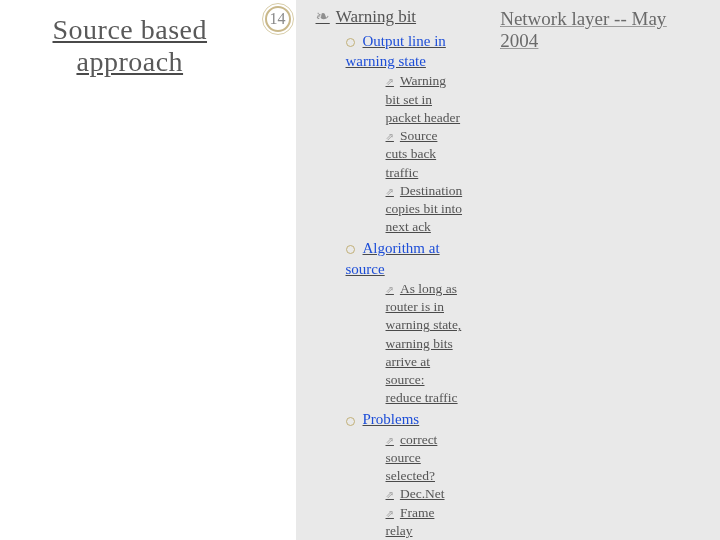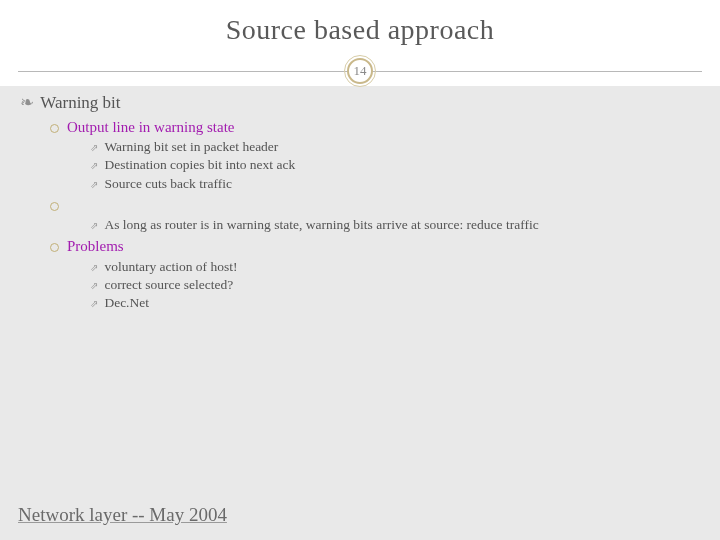--- a/index.html
+++ b/index.html
@@ -8,21 +8,22 @@
     font-family: Georgia, 'Times New Roman', serif;
     background: #fff;
     color: #4a4a4a;
     position: relative;
   }
   .slide {
     width: 720px;
     height: 540px;
     position: relative;
     display: flex;
-    flex-direction: column;
+    flex-direction: row;
+    text-decoration: underline;
   }
   .title-area {
     padding: 14px 0 6px 0;
     text-align: center;
   }
   .title {
     font-size: 28px;
     font-weight: normal;
     color: #595959;
     letter-spacing: 0.5px;
@@ -44,42 +45,42 @@
     left: 50%;
     top: 50%;
     transform: translate(-50%, -50%);
     width: 26px; height: 26px;
     border-radius: 50%;
     background: #fff;
     border: 2px solid #c9b88a;
     display: flex;
     align-items: center;
     justify-content: center;
-    font-size: 13px;
+    font-size: 16px;
     color: #8a8a8a;
   }
   .page-badge::before {
     content: "";
     position: absolute;
     inset: -5px;
     border-radius: 50%;
     border: 1px solid #d8cda8;
   }
   .content {
     flex: 1;
     background: #e9e9e9;
     margin: 0;
     padding: 6px 20px 8px 20px;
     font-size: 14px;
     line-height: 1.35;
     color: #555;
   }
   .lvl1 { margin: 0 0 2px 0; font-size: 17px; color: #555; }
   .lvl1 .b { color: #8f8f8f; margin-right: 6px; font-family: 'Segoe Script', cursive; }
-  .lvl2 { margin: 2px 0 1px 30px; font-size: 15px; color: #a21caf; }
+  .lvl2 { margin: 2px 0 1px 30px; font-size: 15px; color: #1d4ed8; }
   .lvl3 { margin: 0 0 0 70px; font-size: 13.5px; color: #555; }
   .lvl3 .b { color: #9a9a9a; margin-right: 6px; font-size: 10px; }
   .footer {
     background: #e9e9e9;
     padding: 8px 18px 14px 18px;
     font-size: 19px;
     color: #6a6a6a;
     text-decoration: underline;
     text-decoration-color: #9a9a9a;
   }
@@ -102,31 +103,31 @@
   </div>
 
   <div class="content">
 
     <div class="lvl1">
       <span class="b">❧</span><span>Warning bit</span>
     </div>
 
     <div class="lvl2"><span class="circ"></span><span>Output line in warning state</span></div>
     <div class="lvl3"><span class="b">⇗</span><span>Warning bit set in packet header</span></div>
+    <div class="lvl3"><span class="b">⇗</span><span>Source cuts back traffic</span></div>
     <div class="lvl3"><span class="b">⇗</span><span>Destination copies bit into next ack</span></div>
-    <div class="lvl3"><span class="b">⇗</span><span>Source cuts back traffic</span></div>
 
-    <div class="lvl2"><span class="circ"></span></div>
+    <div class="lvl2"><span class="circ"></span><span>Algorithm at source</span></div>
     <div class="lvl3"><span class="b">⇗</span><span>As long as router is in warning state,  warning bits arrive at source: reduce traffic</span></div>
 
     <div class="lvl2"><span class="circ"></span><span>Problems</span></div>
-    <div class="lvl3"><span class="b">⇗</span><span>voluntary action of host!</span></div>
     <div class="lvl3"><span class="b">⇗</span><span>correct source selected?</span></div>
 
     <div class="lvl3"><span class="b">⇗</span><span>Dec.Net</span></div>
+    <div class="lvl3"><span class="b">⇗</span><span>Frame relay</span></div>
 
   </div>
 
   <div class="footer">
     <span>Network  layer  --  May 2004</span>
   </div>
 
 </div>
 
 </body></html>

